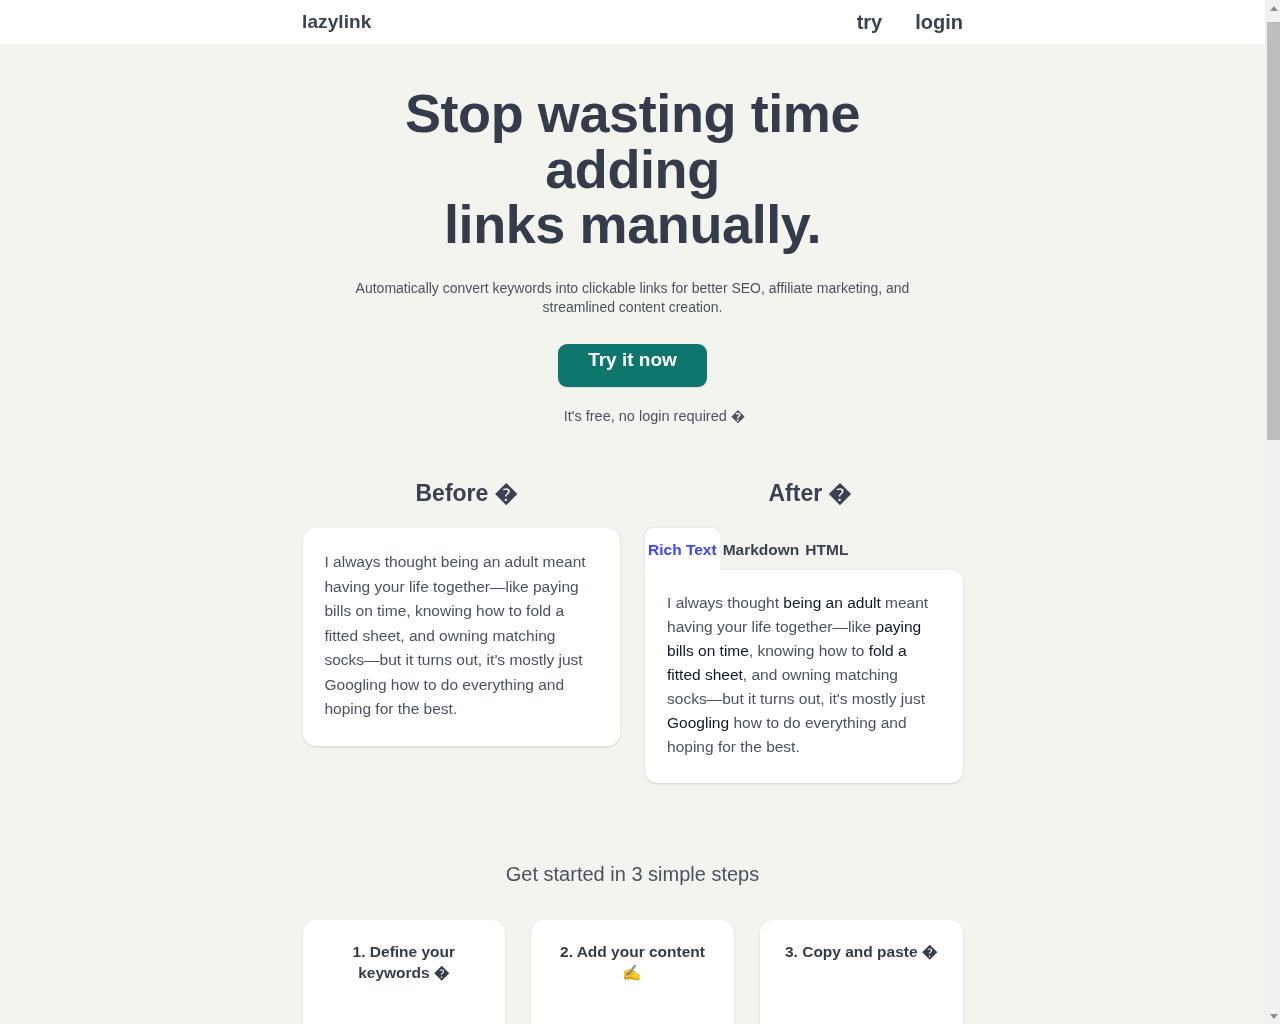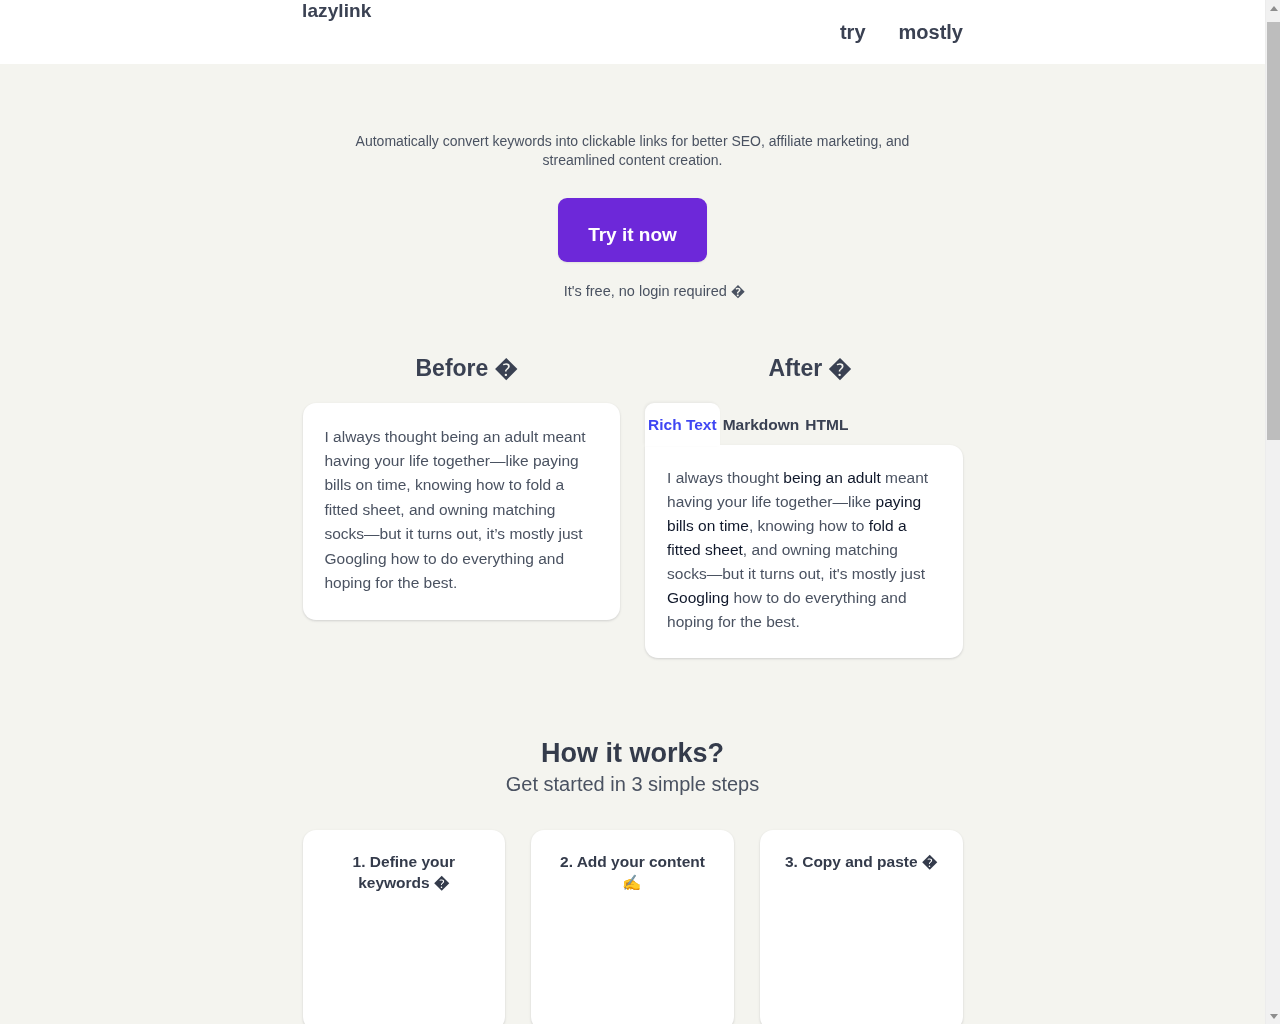--- a/index.html
+++ b/index.html
@@ -22,23 +22,24 @@
     overflow: hidden;
   }
   .page {
     width: 1265px;
     min-height: 1024px;
     background: #f4f4ef;
   }
 
   
   .site-header {
-    height: 64px;
-    background: #ffffff;
-    display: flex;
+    height: 44px;
+    background: #ffffff;
+    display: flex;
+    align-items: center;
     justify-content: space-between;
     padding: 0 302px 0 302px;
   }
   .brand {
     font-size: 19px;
     font-weight: 600;
     color: #3a4152;
     letter-spacing: .1px;
   }
   .nav {
@@ -72,27 +73,27 @@
     margin: 26px auto 0;
     max-width: 620px;
     font-size: 14px;
     line-height: 1.34;
     color: #4a5261;
     font-weight: 400;
   }
   .cta-wrap { margin-top: 28px; }
   .cta-button {
     display: inline-block;
-    background: #6d28d9;
+    background: #0f766e;
     color: #ffffff;
     font-size: 19px;
     font-weight: 700;
     border: none;
     border-radius: 9px;
-    padding: 26px 30px 16px;
+    padding: 5px 30px 16px;
     cursor: pointer;
     font-family: inherit;
     box-shadow: 0 1px 2px rgba(0,0,0,.08);
   }
   .cta-note {
     margin-top: 18px;
     font-size: 14.5px;
     color: #4a5261;
     padding-left: 44px;
   }
@@ -257,25 +258,29 @@
 </head>
 <body>
 
 <div class="viewport">
   <div class="page">
 
     <header class="site-header">
       <div class="brand">lazylink</div>
       <nav class="nav">
         <a class="nav-link">try</a>
-        <a class="nav-link">mostly</a>
+        <a class="nav-link">login</a>
       </nav>
     </header>
 
     <section class="hero">
+      <h1 class="hero-title">
+        <span>Stop wasting time adding</span><br>
+        <span>links manually.</span>
+      </h1>
       <p class="hero-sub">Automatically convert keywords into clickable links for better SEO, affiliate marketing, and streamlined content creation.</p>
       <div class="cta-wrap">
         <button class="cta-button">Try it now</button>
       </div>
       <div class="cta-note">It's free, no login required �</div>
     </section>
 
     <section class="compare">
       <div class="compare-heads">
         <div class="compare-head head-before">Before �</div>
@@ -290,21 +295,20 @@
             <button class="tab active">Rich Text</button>
             <button class="tab">Markdown</button>
             <button class="tab">HTML</button>
           </div>
           <div class="after-card" id="after-card"><span>I always thought </span><a class="link">being an adult</a><span> meant having your life together—like </span><a class="link">paying bills on time</a><span>, knowing how to </span><a class="link">fold a fitted sheet</a><span>, and owning matching socks—but it turns out, it's mostly just </span><a class="link">Googling</a><span> how to do everything and hoping for the best.</span></div>
         </div>
       </div>
     </section>
 
     <section class="how">
-      <h2 class="how-title">How it works?</h2>
       <div class="how-sub">Get started in 3 simple steps</div>
 
       <div class="steps">
         <div class="step-card">
           <p class="step-title">1. Define your keywords �</p>
 
         </div>
         <div class="step-card">
           <p class="step-title">2. Add your content ✍</p>
 

